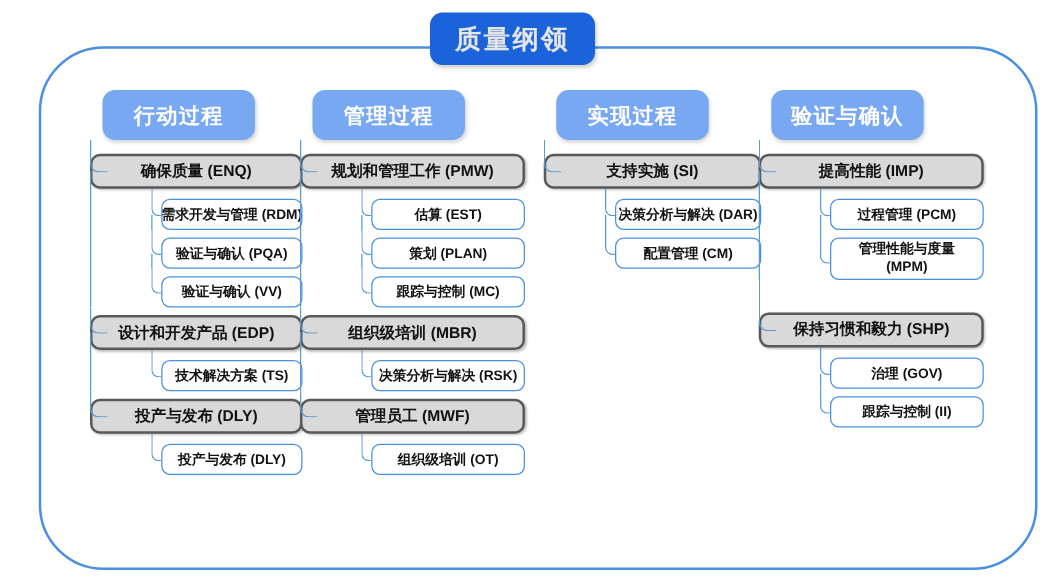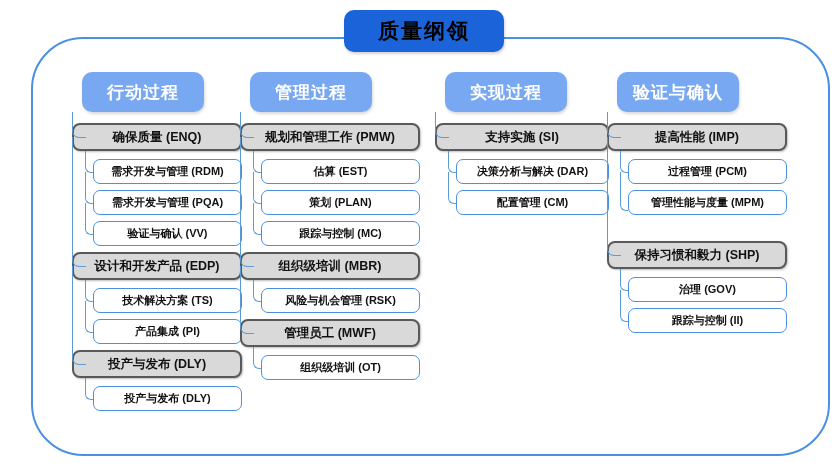--- a/index.html
+++ b/index.html
@@ -17,24 +17,24 @@
     position:relative;width:839px;height:469px;overflow:hidden;
     font-family:"Liberation Sans","DejaVu Sans",sans-serif;
     color:var(--text);
   }
   .frame{
     position:absolute;left:31px;top:37px;width:799px;height:419px;
     border:2px solid var(--frame-border);border-radius:52px;background:#ffffff;
     box-sizing:border-box;
   }
   .title{
-    position:absolute;left:344px;top:10px;width:160px;height:42px;
+    position:absolute;left:344px;top:10px;width:132px;height:42px;
     background:var(--title-bg);border-radius:10px;
     display:flex;align-items:center;justify-content:center;
-    color:#000000;font-size:21px;font-weight:700;letter-spacing:2px;
+    color:#e5e5e5;font-size:21px;font-weight:700;letter-spacing:2px;
     box-shadow:1px 2px 3px rgba(0,0,0,.18);
   }
   .col{position:absolute;top:72px;}
   .col-header{
     margin-left:20px;width:122px;height:40px;border-radius:10px;
     background:var(--header-bg);
     display:flex;align-items:center;justify-content:center;
     color:#ffffff;font-size:17px;font-weight:700;letter-spacing:1px;
     box-shadow:1px 2px 3px rgba(0,0,0,.15);
   }
@@ -54,21 +54,21 @@
     border-left:1.5px solid var(--connector);
   }
   .group-box{
     height:28px;box-sizing:border-box;
     background:var(--gray-fill);border:2px solid var(--gray-border);border-radius:8px;
     display:flex;align-items:center;justify-content:center;
     font-size:12.5px;font-weight:700;white-space:nowrap;
     box-shadow:1px 1px 2px rgba(0,0,0,.25);
   }
   .children{margin-left:13px;}
-  .child{position:relative;padding-top:var(--cpt,6px);padding-left:8px;--chalf:13px;}
+  .child{position:relative;padding-top:var(--cpt,6px);padding-left:8px;margin-left:36px;--chalf:13px;}
   .child:first-child{--cpt:8px;}
   .child::before{
     content:'';position:absolute;left:0;top:0;width:7px;
     height:calc(var(--cpt,6px) + var(--chalf));
     border-left:1.5px solid var(--connector);
     border-bottom:1.5px solid var(--connector);
     border-bottom-left-radius:6px;
   }
   .child:not(:last-child)::after{
     content:'';position:absolute;left:0;bottom:0;
@@ -99,35 +99,32 @@
   <div class="col col-1">
     <div class="col-header">行动过程</div>
     <div class="groups">
       <div class="group">
         <div class="group-box">确保质量 (ENQ)</div>
         <div class="children">
           <div class="child">
               <div class="child-box">需求开发与管理 (RDM)</div>
             </div>
           <div class="child">
-              <div class="child-box">需求开发与管理 (PQA)</div>
+              <div class="child-box">验证与确认 (PQA)</div>
             </div>
           <div class="child">
               <div class="child-box">验证与确认 (VV)</div>
             </div>
         </div>
       </div>
       <div class="group">
         <div class="group-box">设计和开发产品 (EDP)</div>
         <div class="children">
           <div class="child">
               <div class="child-box">技术解决方案 (TS)</div>
-            </div>
-          <div class="child">
-              <div class="child-box">产品集成 (PI)</div>
             </div>
         </div>
       </div>
       <div class="group">
         <div class="group-box">投产与发布 (DLY)</div>
         <div class="children">
           <div class="child">
               <div class="child-box">投产与发布 (DLY)</div>
             </div>
         </div>
@@ -149,21 +146,21 @@
             </div>
           <div class="child">
               <div class="child-box">跟踪与控制 (MC)</div>
             </div>
         </div>
       </div>
       <div class="group">
         <div class="group-box">组织级培训 (MBR)</div>
         <div class="children">
           <div class="child">
-              <div class="child-box">风险与机会管理 (RSK)</div>
+              <div class="child-box">决策分析与解决 (RSK)</div>
             </div>
         </div>
       </div>
       <div class="group">
         <div class="group-box">管理员工 (MWF)</div>
         <div class="children">
           <div class="child">
               <div class="child-box">组织级培训 (OT)</div>
             </div>
         </div>

